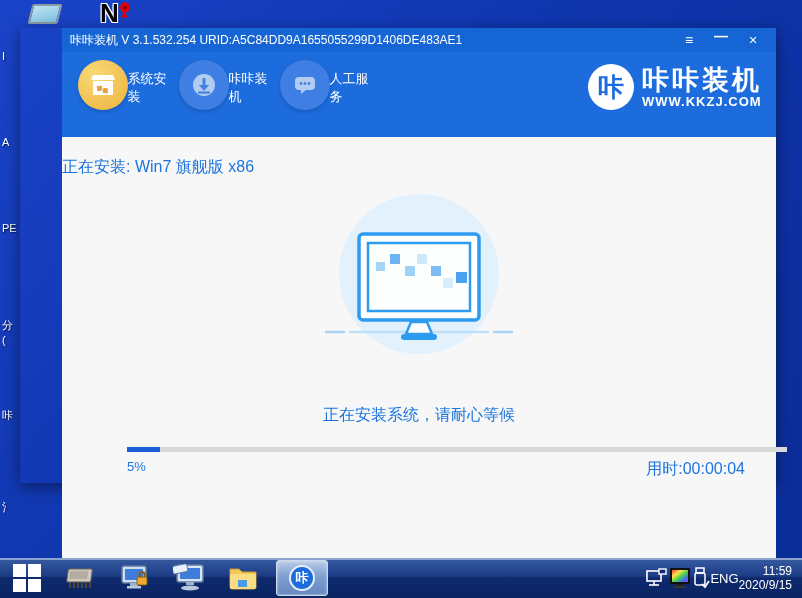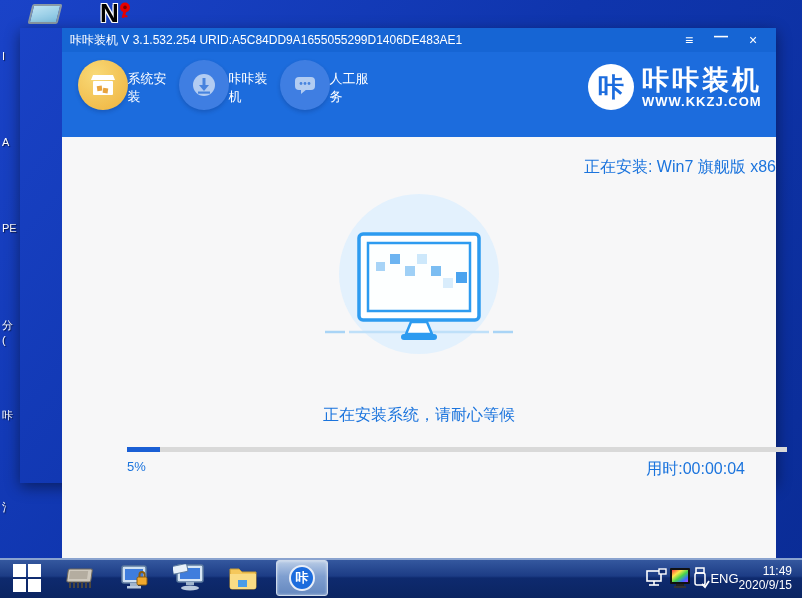--- a/index.html
+++ b/index.html
@@ -44,21 +44,21 @@
 
   #logo { position:absolute; right:14px; top:12px; display:flex; align-items:center; }
   #logo-badge { width:46px; height:46px; border-radius:50%; background:#fff;
     color:#1c6cdd; font-size:26px; font-weight:bold; display:flex; align-items:center;
     justify-content:center; }
   #logo-text { margin-left:8px; color:#fff; }
   #logo-title { font-size:27px; font-weight:bold; letter-spacing:3px; line-height:28px; }
   #logo-url { font-size:13px; font-weight:bold; letter-spacing:1px; }
 
   #content { position:relative; height:421px; background:#f7f7f8; }
-  #install-title { position:absolute; top:20px; width:100%; text-align:right;
+  #install-title { position:absolute; top:20px; width:100%; text-align:left;
     color:#1b74dd; font-size:16px; }
   #illustration { position:absolute; top:55px; left:50%; transform:translateX(-50%); }
   #status-text { position:absolute; top:268px; width:100%; text-align:center;
     color:#1b74dd; font-size:16px; }
   #progress-track { position:absolute; left:65px; top:310px; width:660px; height:5px;
     background:#d9d9d9; }
   #progress-fill { height:5px; background:#1a5fd5; width:5%; }
   #progress-pct { position:absolute; left:65px; top:322px; color:#1b74dd; font-size:13px; }
   #elapsed { position:absolute; right:31px; top:322px; color:#1b74dd; font-size:16px; }
 
@@ -282,18 +282,18 @@
         <rect x="8" y="17" width="8" height="2" fill="#222"></rect>
         <rect x="6" y="19" width="12" height="2" fill="#333"></rect>
       </svg>
       <svg width="18" height="22" viewBox="0 0 18 22">
         <rect x="4" y="1" width="8" height="5" fill="none" stroke="#fff" stroke-width="1.5"></rect>
         <rect x="3" y="6" width="10" height="12" rx="2" fill="none" stroke="#fff" stroke-width="1.5"></rect>
         <path d="M10 17 l3 3 l4 -6" fill="none" stroke="#fff" stroke-width="1.8"></path>
       </svg>
       <span id="lang">ENG</span>
       <div id="clock">
-        <div>11:49</div>
+        <div>11:59</div>
         <div>2020/9/15</div>
       </div>
     </div>
   </div>
 </div>
 
 </body></html>

